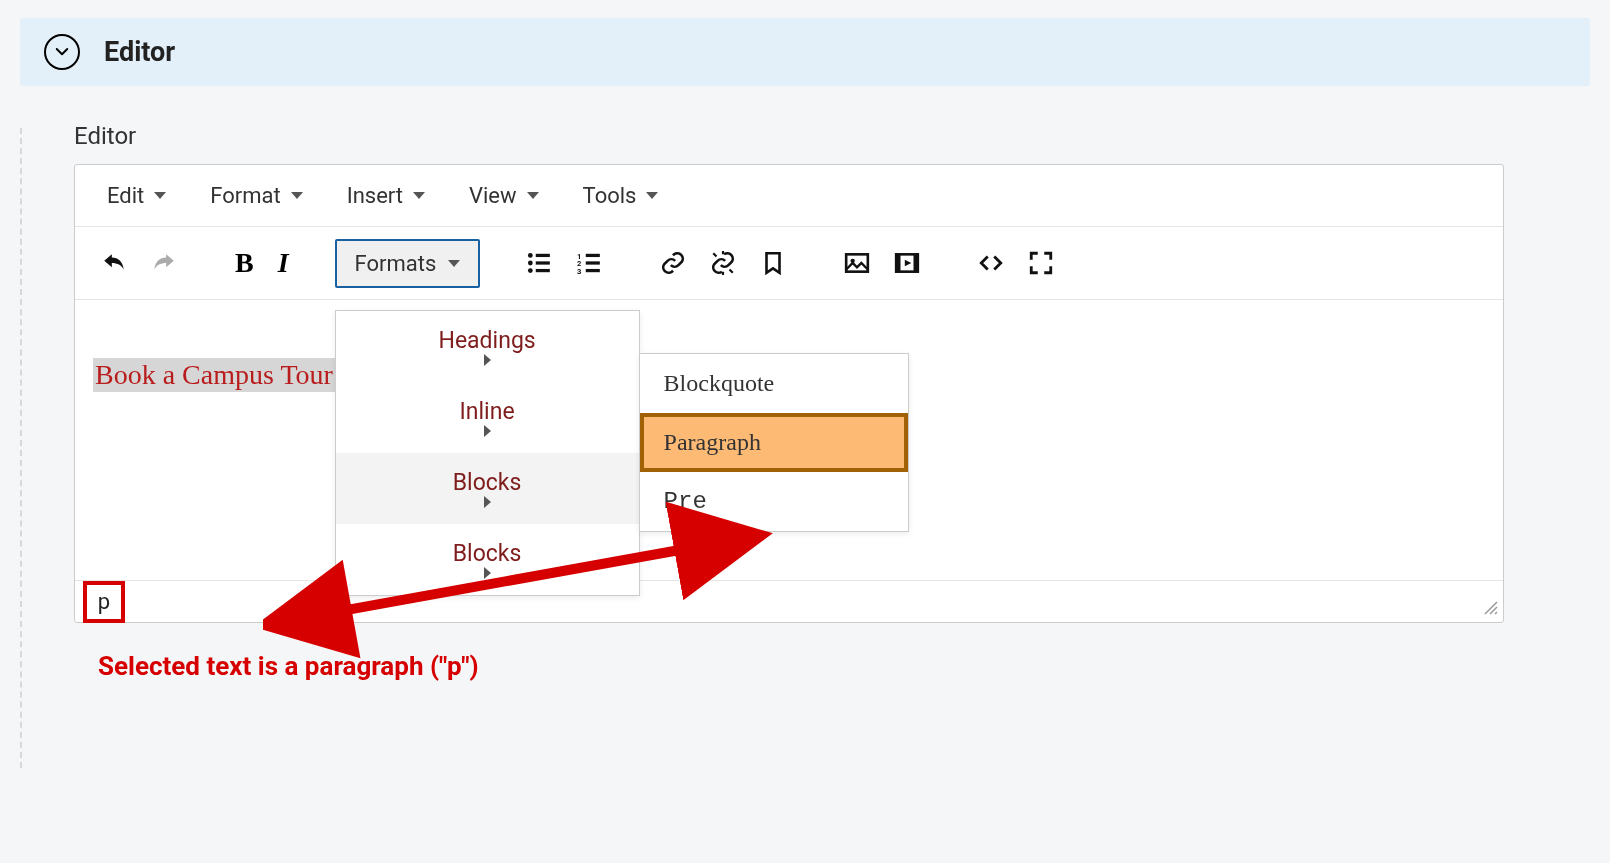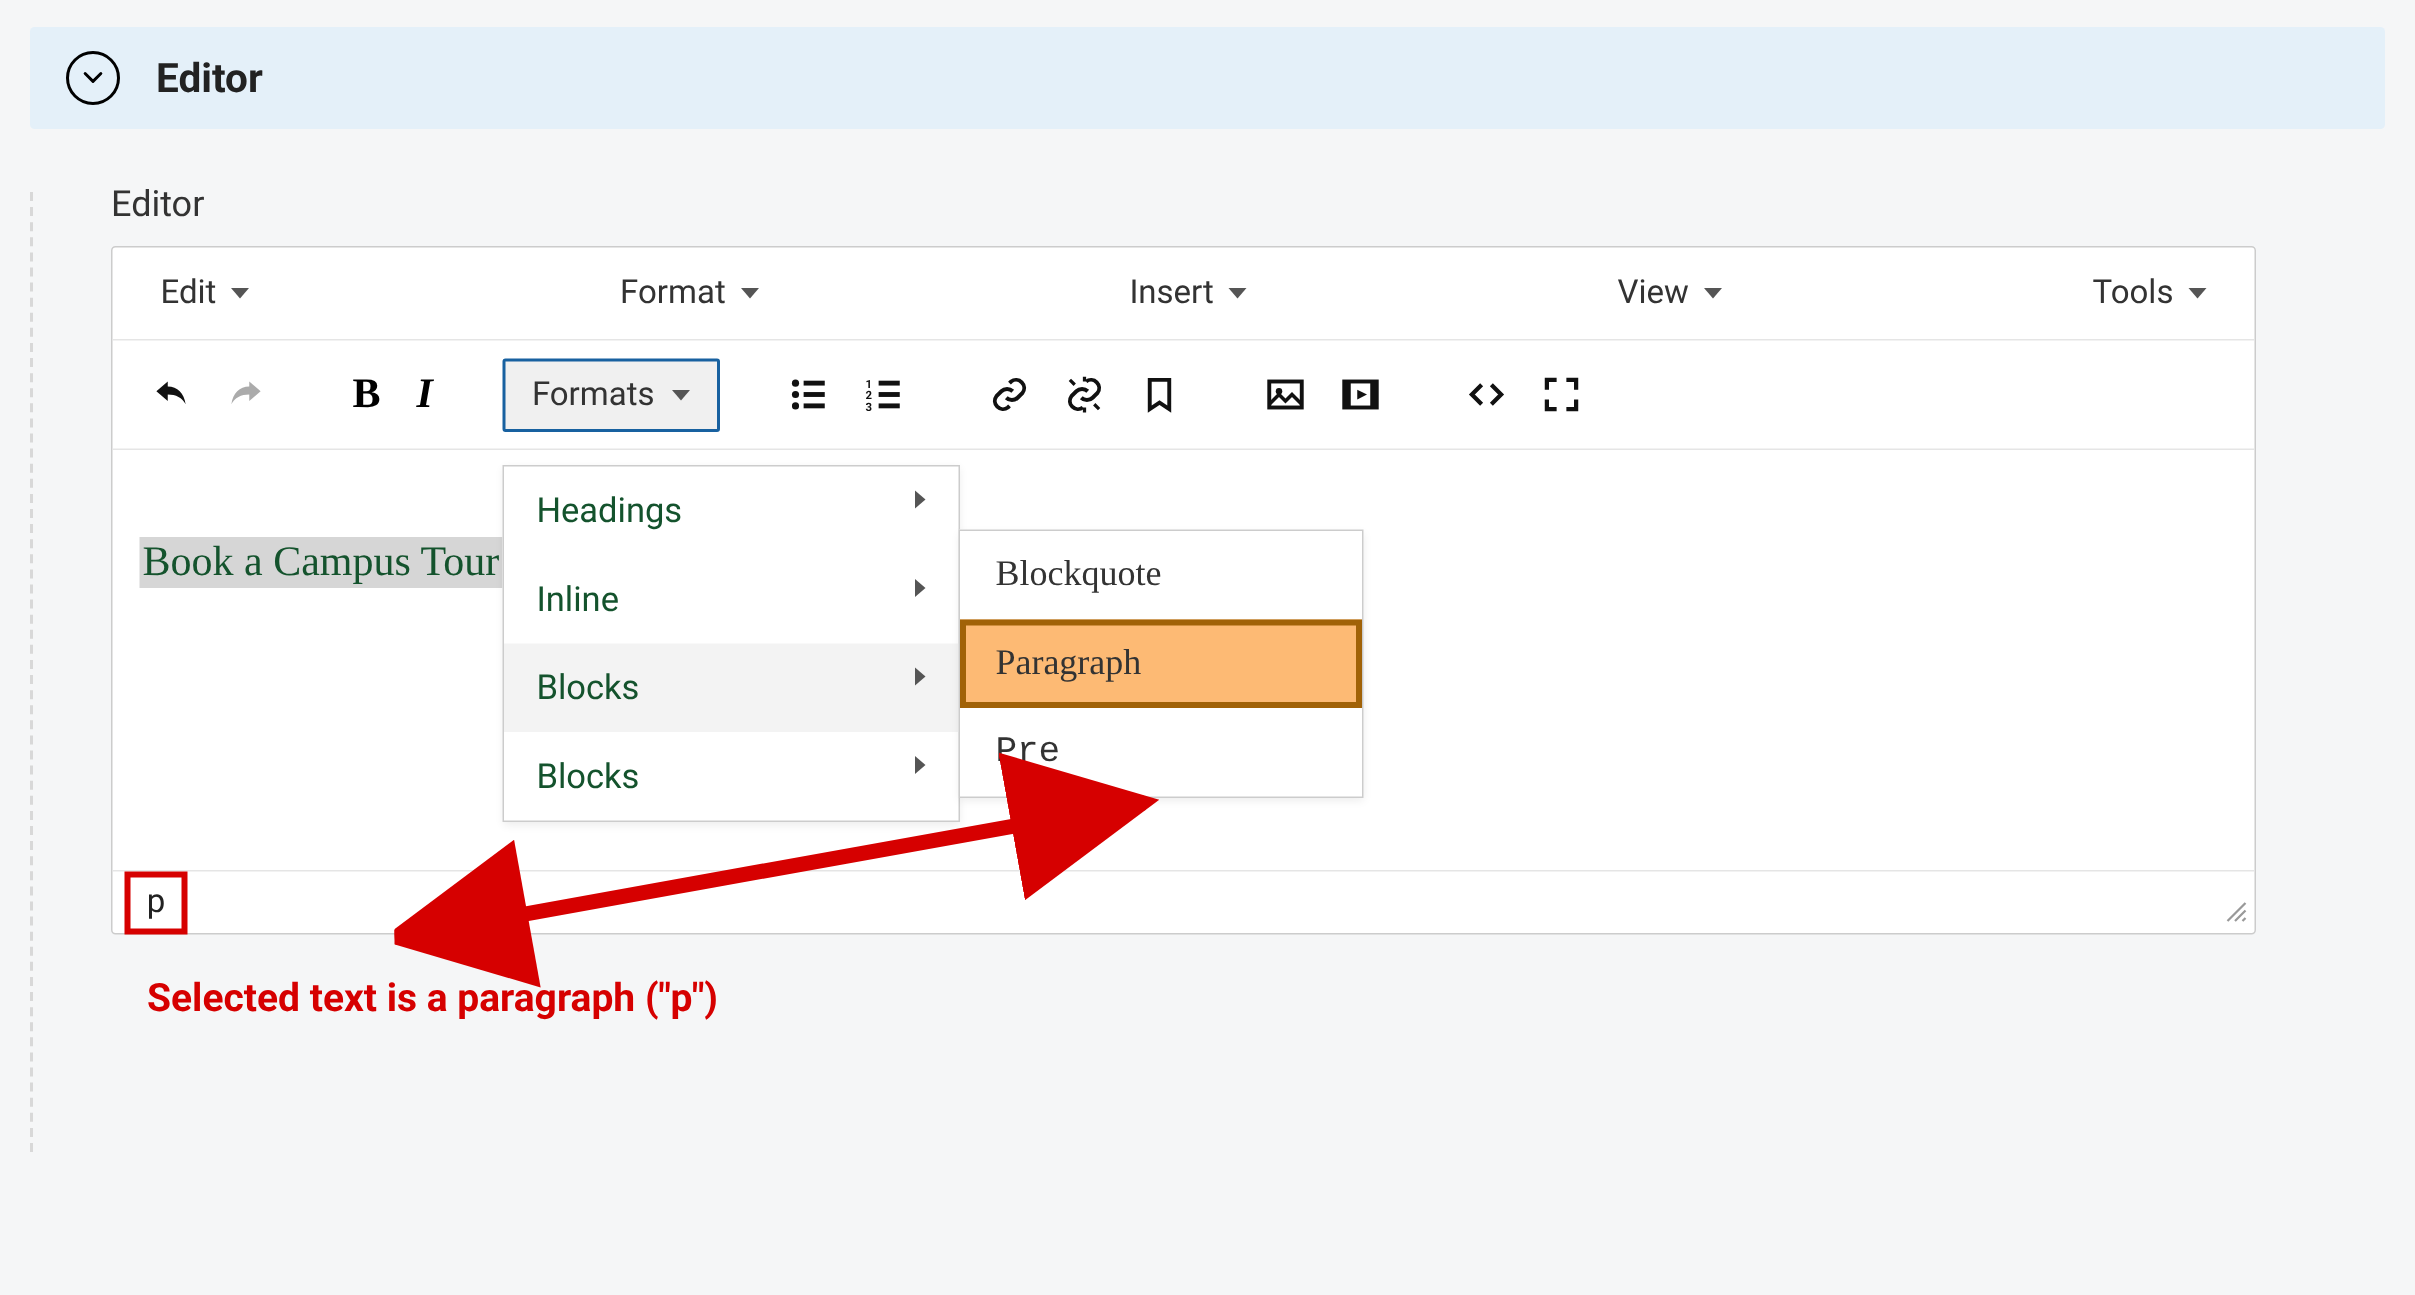--- a/index.html
+++ b/index.html
@@ -51,21 +51,20 @@
     background: #fff;
     border: 1px solid #ccc;
     border-radius: 3px;
     position: relative;
   }
   .menubar {
     display: flex;
     gap: 0;
     padding: 10px 10px;
     border-bottom: 1px solid #e5e5e5;
-    justify-content: space-between;
   }
   .menubar .menu-item {
     font-size: 22px;
     color: #333;
     padding: 8px 22px;
     display: flex;
     align-items: center;
     gap: 6px;
     cursor: pointer;
   }
@@ -109,21 +108,21 @@
   }
   .bold-letter { font-weight: 900; font-size: 28px; font-family: Georgia, serif;}
   .italic-letter { font-style: italic; font-size: 28px; font-family: Georgia, serif; font-weight: 600;}
   .content-area {
     min-height: 280px;
     padding: 58px 18px 18px 18px;
     position: relative;
   }
   .selected-text {
     background: #d6d6d6;
-    color: #14532d;
+    color: #b91c1c;
     font-family: Georgia, "Times New Roman", serif;
     font-size: 28px;
     padding: 1px 2px;
     display: inline-block;
   }
   .status-bar {
     border-top: 1px solid #e5e5e5;
     height: 42px;
     display: flex;
     align-items: center;
@@ -158,25 +157,26 @@
     left: -2px;
     width: 305px;
     background: #fff;
     border: 1px solid #ccc;
     box-shadow: 0 2px 6px rgba(0,0,0,0.08);
     z-index: 20;
   }
   .dropdown-menu .dd-item {
     padding: 16px 22px;
     font-size: 23px;
-    color: #14532d;
+    color: #7f1d1d;
     display: flex;
     justify-content: space-between;
-    align-items: flex-start;
+    align-items: center;
     cursor: pointer;
+    flex-direction: column;
   }
   .dropdown-menu .dd-item.highlight {
     background: #f3f3f3;
   }
   .caret-right {
     display: inline-block;
     width: 0; height: 0;
     border-top: 6px solid transparent;
     border-bottom: 6px solid transparent;
     border-left: 7px solid #555;

